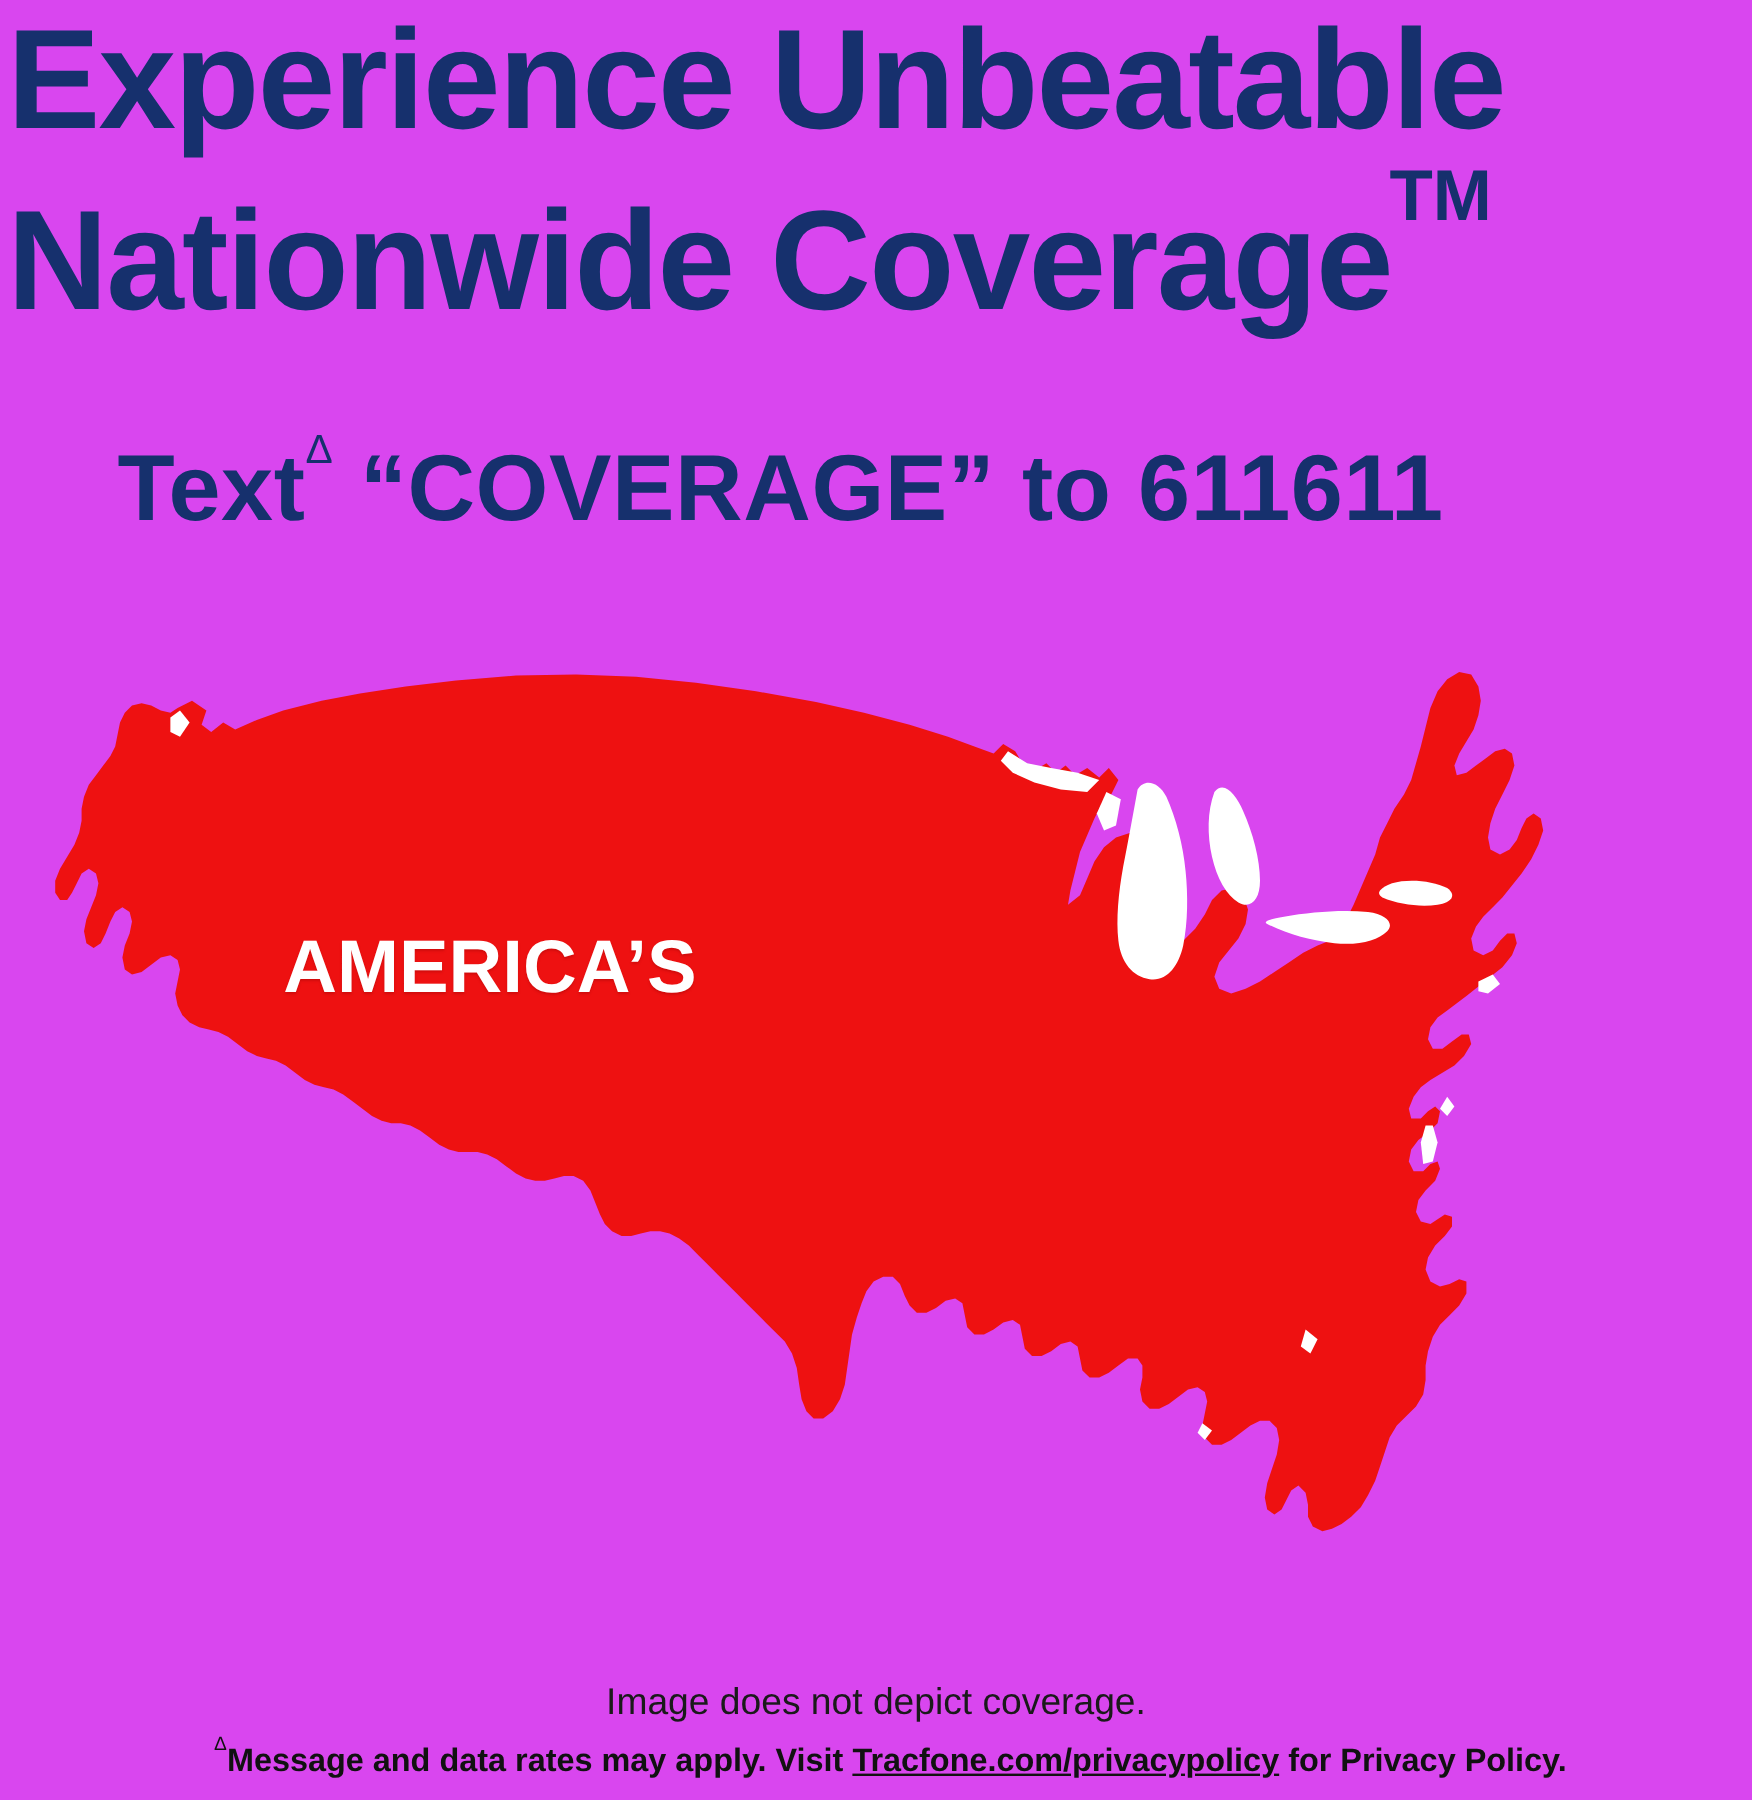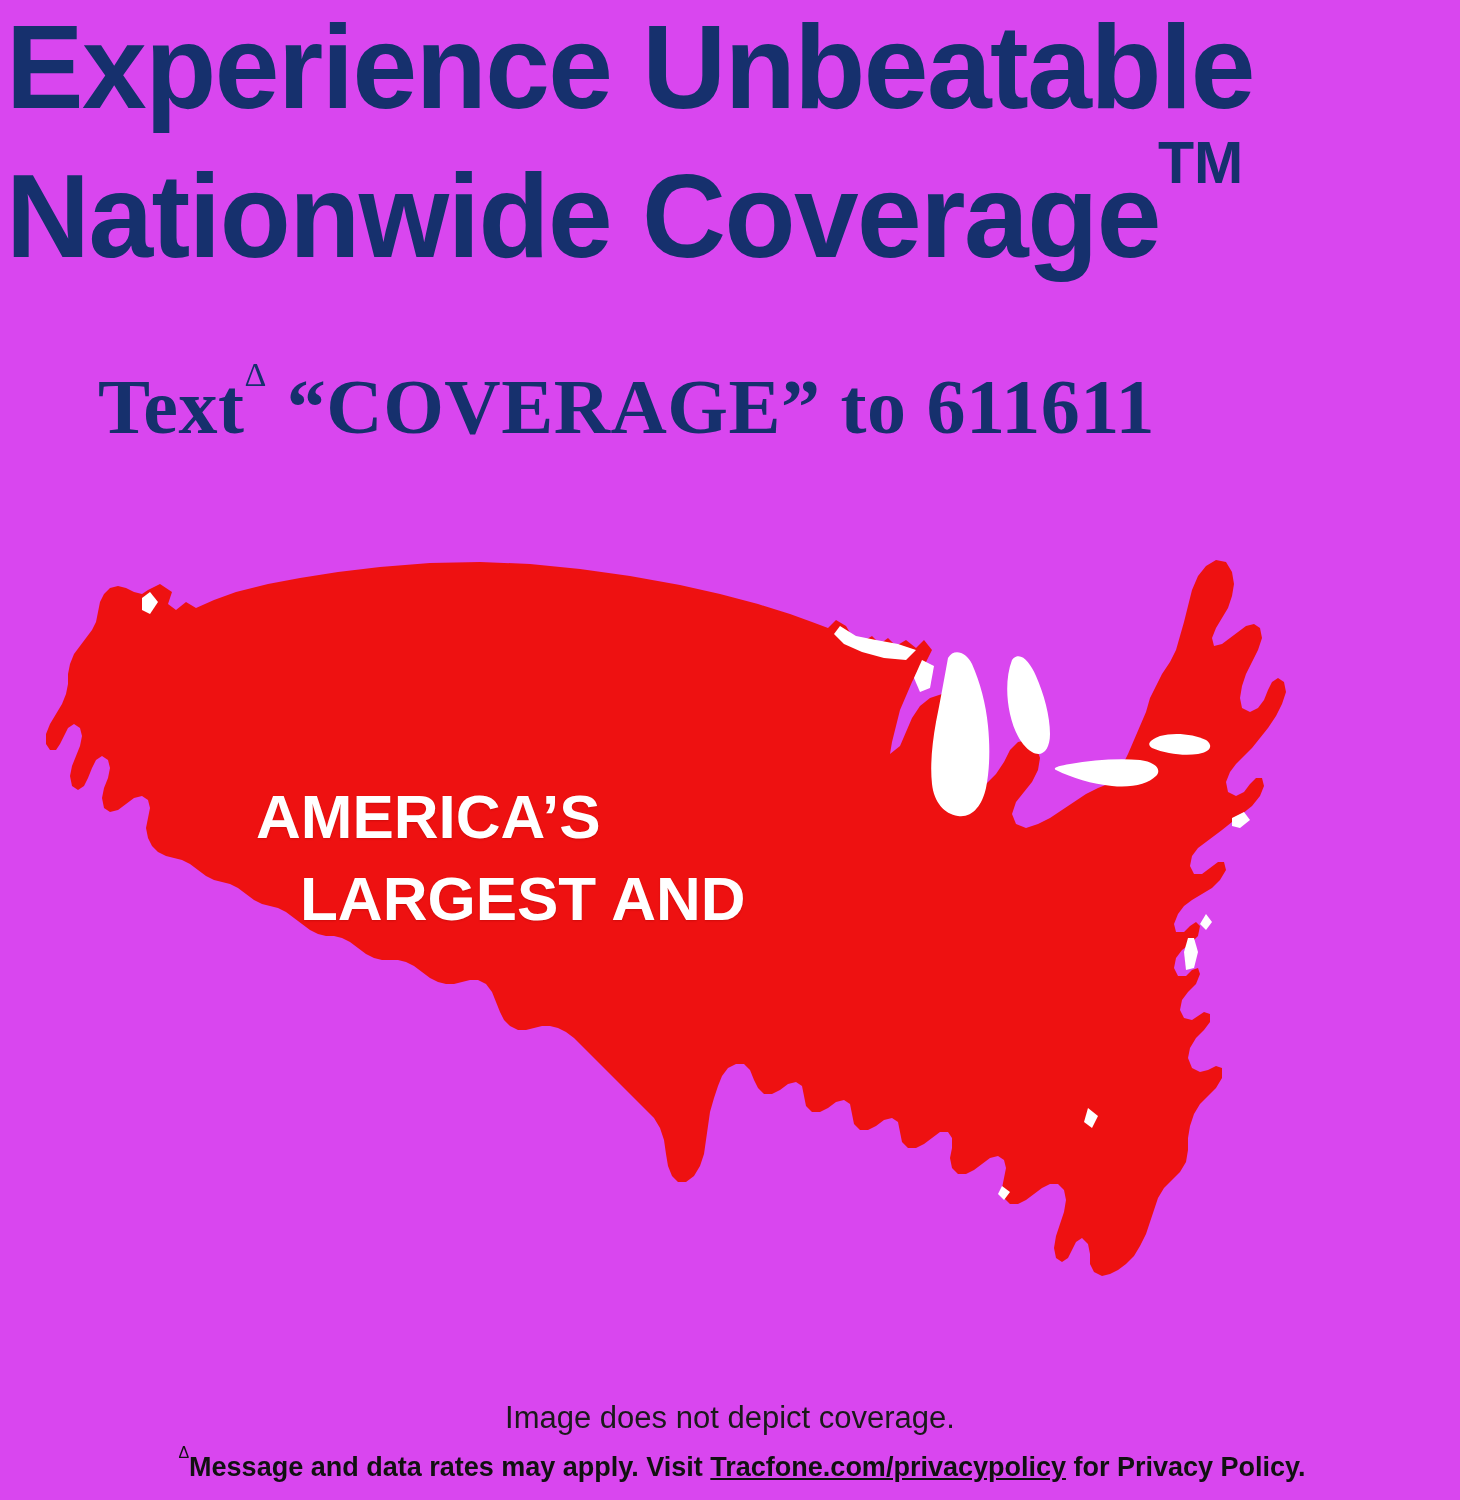--- a/index.html
+++ b/index.html
@@ -41,21 +41,20 @@
   
   .subhead{
     position:absolute;
     left:98px; top:352px;
     color:#16306D;
     font-weight:bold;
     font-size:78px;
     line-height:86px;
     letter-spacing:0.5px;
     white-space:nowrap;
-    font-family:Liberation Serif, serif;
   }
   .subhead .tri{
     font-size:34px;
     vertical-align:super;
     position:relative;
     top:-20px;
     left:0px;
     font-weight:normal;
   }
 
@@ -76,21 +75,21 @@
   .map-line{
     position:absolute;
     color:#ffffff;
     font-weight:bold;
     font-size:62px;
     line-height:62px;
     letter-spacing:0px;
     white-space:nowrap;
     text-shadow:0 1px 2px rgba(120,0,0,.25);
   }
-  .ml1{left:236px; top:246px;margin-left:20px;}
+  .ml1{left:236px; top:236px;}
   .ml2{left:300px; top:328px;}
   .ml3{left:382px; top:410px;}
   .ml4{left:468px; top:492px;}
 
   
   .foot1{
     position:absolute;
     left:0; top:1400px; width:1460px;
     text-align:center;
     color:#1a1a1a;
@@ -271,21 +270,20 @@
 
       <path fill="#FFFFFF" d="M 1232 278 L 1244 272 L 1250 280 L 1240 288 L 1232 286 Z"></path>
 
       <path fill="#FFFFFF" d="M 1002 646 L 1010 652 L 1004 660 L 998 654 Z"></path>
 
       <path fill="#FFFFFF" d="M 1088 568 L 1098 576 L 1092 588 L 1084 582 Z"></path>
     </svg>
 
     <div class="map-copy">
       <div class="map-line ml1">AMERICA’S</div>
-      <div class="map-line ml2">LARGEST AND</div>
     </div>
   </div>
 
   <div class="foot1">Image does not depict coverage.</div>
 
   <div class="foot2"><span class="tri-s">Δ</span><span>Message and data rates may apply. Visit </span><span class="lnk">Tracfone.com/privacypolicy</span><span> for Privacy Policy.</span></div>
 
 </div>
 
 </body></html>

